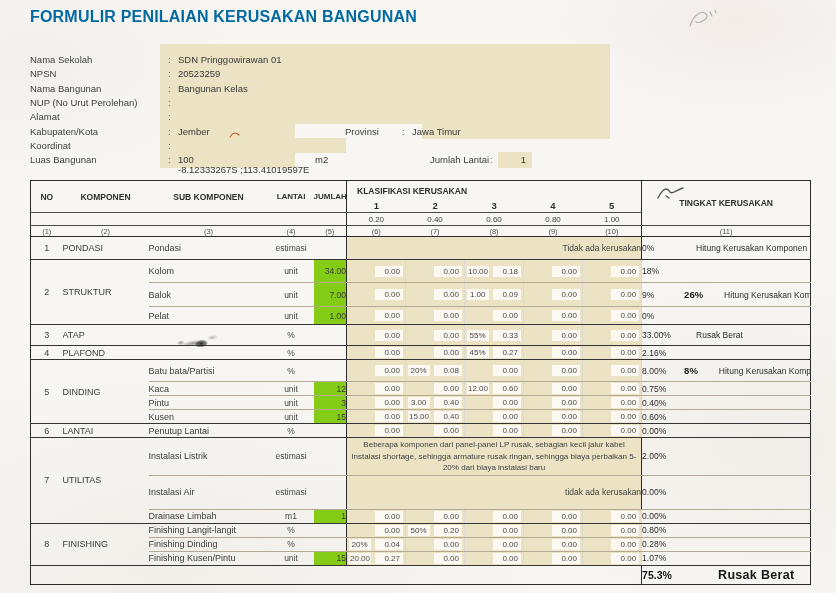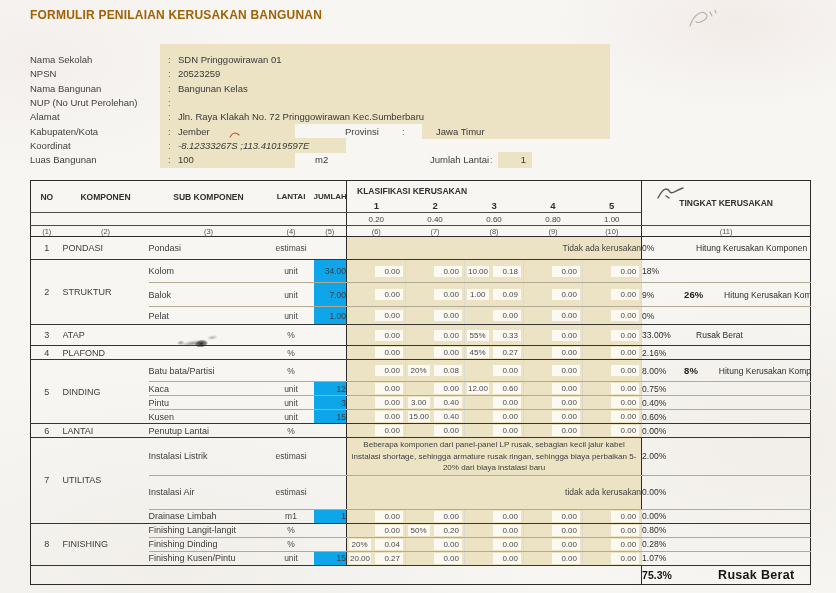--- a/index.html
+++ b/index.html
@@ -7,36 +7,36 @@
     width:836px;height:593px;position:relative;overflow:hidden;
     font-family:"Liberation Sans",sans-serif;color:#3a3a3a;
     background-color:#f7f6f3;
     background-image:
       radial-gradient(ellipse 260px 120px at 88% 4%, rgba(228,205,200,.25), transparent 70%),
       radial-gradient(ellipse 300px 160px at 4% 10%, rgba(232,214,210,.22), transparent 70%),
       radial-gradient(ellipse 420px 220px at 92% 75%, rgba(236,230,222,.5), transparent 75%),
       radial-gradient(ellipse 500px 260px at 20% 95%, rgba(231,225,216,.35), transparent 75%);
   }
   .title{
-    position:absolute;left:30px;top:8px;font-size:12px;font-weight:bold;color:#a16207;
+    position:absolute;left:30px;top:8px;font-size:16px;font-weight:bold;color:#0369a1;
     letter-spacing:.2px;
   }
   
   .hl{position:absolute;background:#ece3c4;}
   .hl-a{left:160px;top:44px;width:450px;height:80px;}
   .hl-b{left:160px;top:124px;width:135px;height:15px;}
   .hl-c{left:422px;top:124px;width:188px;height:15px;}
   .hl-d{left:160px;top:138px;width:186px;height:15px;}
   .hl-e{left:160px;top:152px;width:135px;height:16px;}
   .hl-f{left:498px;top:152px;width:34px;height:16px;}
   .info-row{position:absolute;left:0;width:836px;height:14px;line-height:14px;font-size:9.5px;}
   .info-row .lbl{position:absolute;left:30px;color:#3f3f3f;}
   .info-row .colon{position:absolute;left:168px;color:#6b6b6b;}
   .info-row .val{position:absolute;left:178px;color:#383838;}
-  .info-row .italic{font-style:italic;}
+  .info-row .italic{margin-top:24px;}
   .info-row .lbl2{position:absolute;color:#3f3f3f;}
   .info-row .colon2{position:absolute;color:#6b6b6b;}
   .info-row .val2{position:absolute;color:#383838;}
   .info-row .valr{position:absolute;text-align:right;color:#383838;}
 
   
   table.damage{
     position:absolute;left:30px;top:180px;width:780px;
     border-collapse:collapse;table-layout:fixed;
     border:1.6px solid #2b2b2b;
@@ -56,21 +56,21 @@
   .klas-nums span{flex:1;text-align:center;font-size:9.5px;font-weight:bold;}
   .h-tingkat{position:relative;font-size:8.5px;}
   .bL{border-left:1.6px solid #2b2b2b;}
   tbody td{border-bottom:1px solid #b3aa95;font-size:8.5px;color:#3c3c3c;}
   tr.group-end td{border-bottom:1.4px solid #343434;}
   td.c-no{text-align:center;font-size:9px;border-bottom:1.4px solid #343434;}
   td.c-komp{font-size:9px;padding-left:8px;border-bottom:1.4px solid #343434;}
   td.c-sub{font-size:9px;padding-left:4px;}
   td.c-sat{font-size:8.5px;text-align:center;color:#474747;}
   td.c-jum{font-size:8.5px;text-align:right;padding-right:5px;}
-  td.c-jum.beige{background:#0ea5e9;}
+  td.c-jum.beige{background:#84cc16;}
   td.c-q,td.c-v{background:#ece3c4;}
   td.c-v{border-right:1px solid rgba(130,118,88,.22);}
   .patch{display:block;background:#fbf9f2;margin:1px 2px;padding:1px 3px 1px 1px;text-align:right;font-size:8px;color:#4a4a4a;}
   td.c-span{background:#ece3c4;text-align:right;font-size:8.5px;color:#404040;}
   td.c-span.left{white-space:normal;text-align:center;font-size:8px;line-height:1.45;padding:1px 4px;}
   td.c-tingkat{padding-left:7px;}
   .t1{display:inline-block;width:42px;font-size:8.5px;color:#2e2e2e;}
   .t2{font-weight:bold;font-size:9.5px;color:#222;margin-right:9px;}
   .tnote{font-size:8.5px;color:#2e2e2e;margin-left:12px;}
   tr.total-row td{border-bottom:none;}
@@ -129,29 +129,28 @@
       <span class="val">Bangunan Kelas</span>
   </div>
   <div class="info-row" style="top:96px">
     <span class="lbl">NUP (No Urut Perolehan)</span>
       <span class="colon">:</span>
       <span class="val"></span>
   </div>
   <div class="info-row" style="top:110px">
     <span class="lbl">Alamat</span>
       <span class="colon">:</span>
-      <span class="val">Jln. Raya Klakah No. 72 Pringgowirawan Kec.Sumberbaru</span>
   </div>
   <div class="info-row" style="top:125px">
     <span class="lbl">Kabupaten/Kota</span>
       <span class="colon">:</span>
       <span class="val">Jember</span>
     <span class="lbl2" style="left:345px">Provinsi</span>
     <span class="colon2" style="left:402px">:</span>
-    <span class="val2" style="left:436px">Jawa Timur</span>
+    <span class="val2" style="left:412px">Jawa Timur</span>
   </div>
   <div class="info-row" style="top:139px">
     <span class="lbl">Koordinat</span>
       <span class="colon">:</span>
       <span class="val italic">-8.12333267S ;113.41019597E</span>
   </div>
   <div class="info-row" style="top:153px">
     <span class="lbl">Luas Bangunan</span>
       <span class="colon">:</span>
       <span class="val">100</span>

